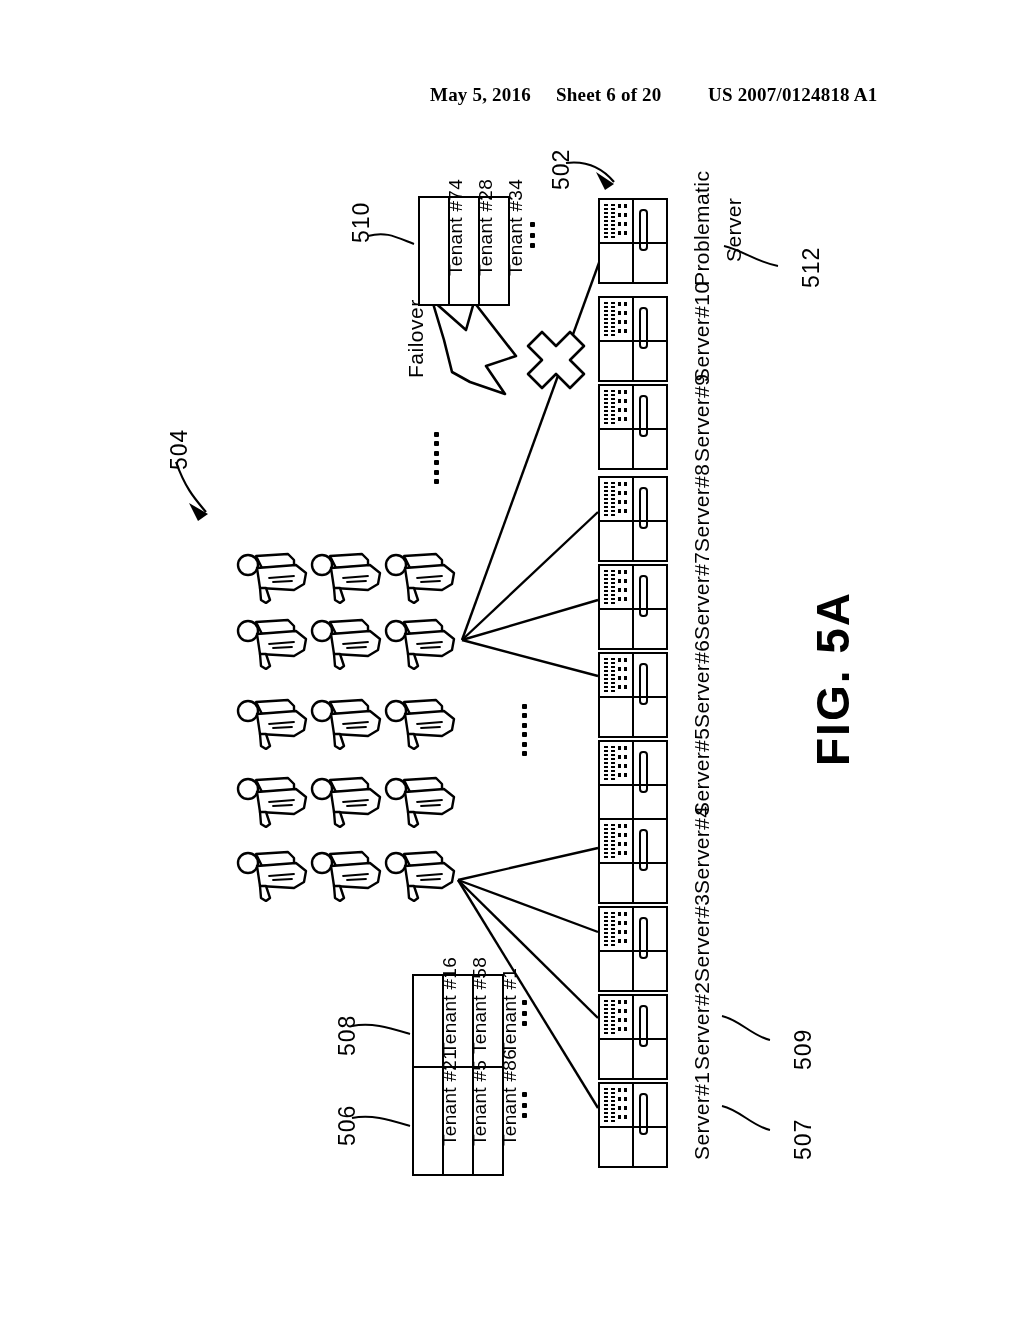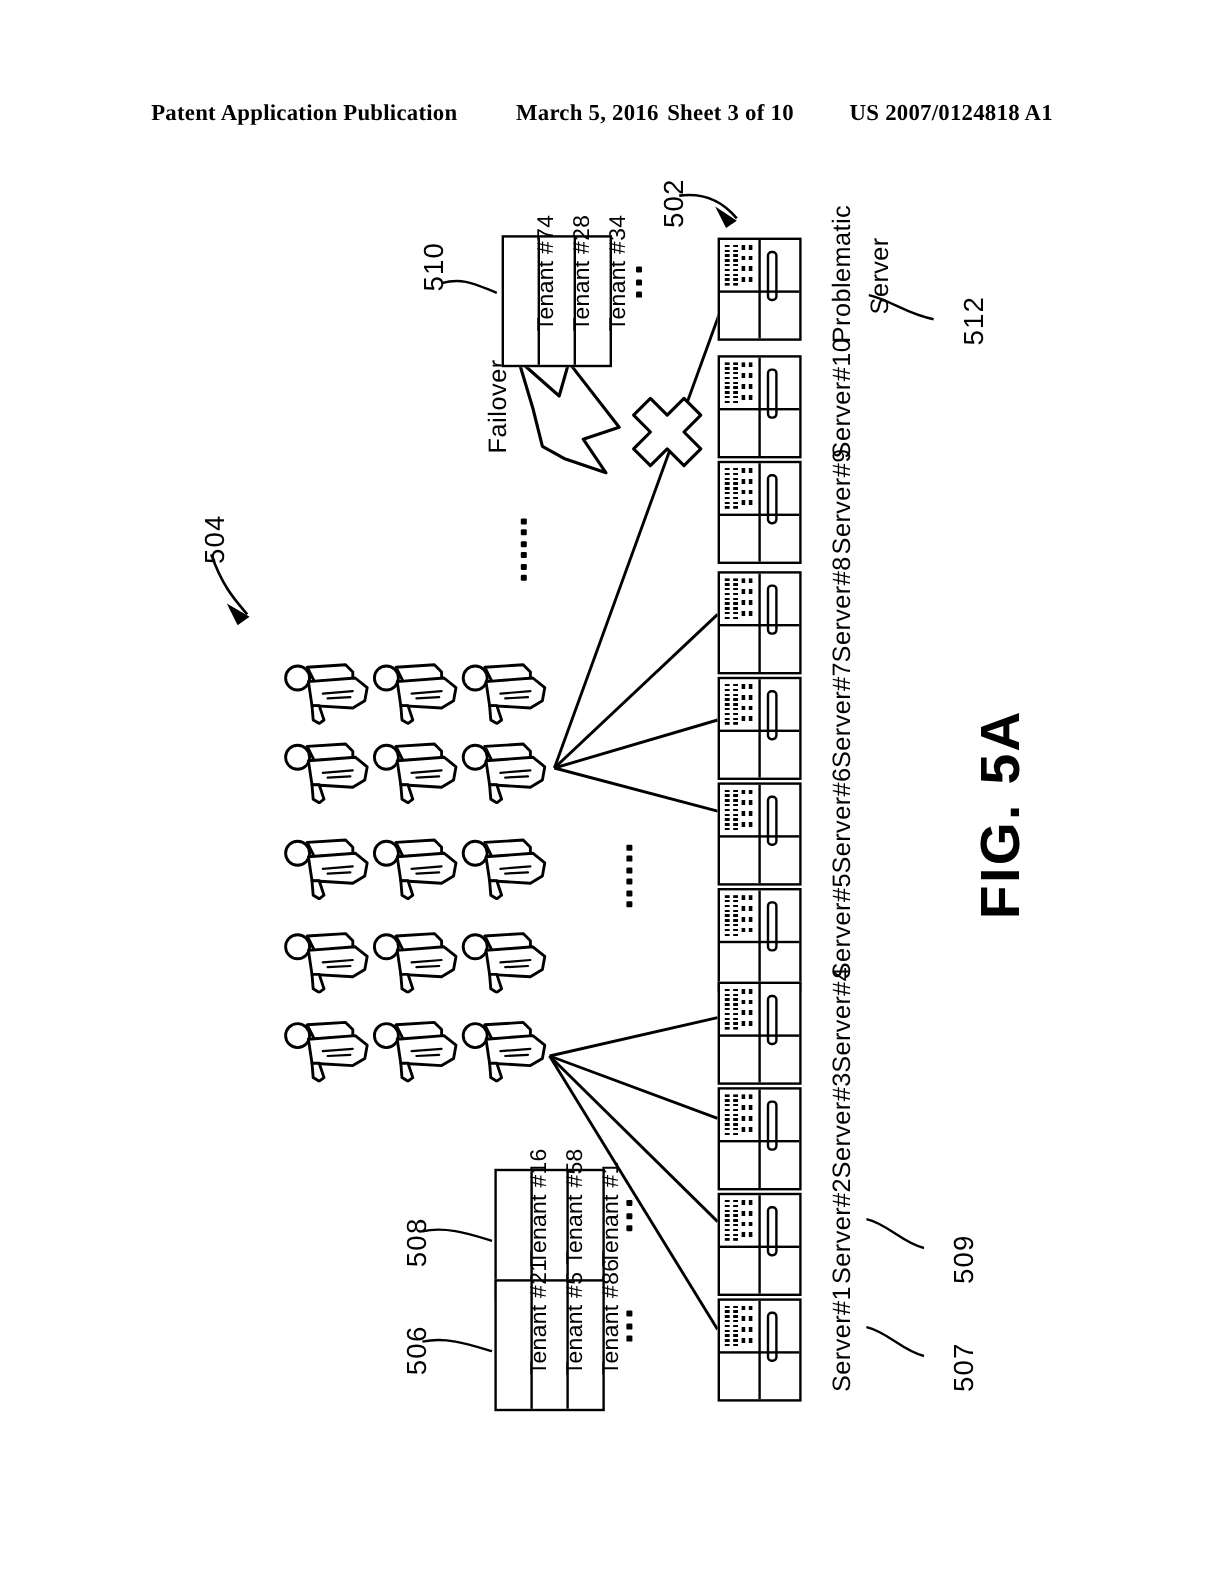--- a/index.html
+++ b/index.html
@@ -201,23 +201,22 @@
     white-space: nowrap;
     font-family: "Liberation Sans", sans-serif;
     font-size: 21px;
     letter-spacing: 0.5px;
   }
 </style>
 </head>
 <body>
 
 <div id="page-header">
-  <span class="hdr-left">Patent Application Publication</span>
-  <span class="hdr-mid">March 5, 2016</span>
-  <span class="hdr-sheet">Sheet 3 of 10</span>
+  <span class="hdr-mid">May 5, 2016</span>
+  <span class="hdr-sheet">Sheet 6 of 20</span>
   <span class="hdr-right">US 2007/0124818 A1</span>
 </div>
 
 <div id="figure">
 
   <svg id="wires" viewBox="0 0 1024 1320" xmlns="http://www.w3.org/2000/svg">
 
     <path d="M566,163 C590,160 604,170 614,182" fill="none" stroke="#000" stroke-width="2.2"></path>
     <polygon points="614,184 596,172 605,190" fill="#000"></polygon>
 

